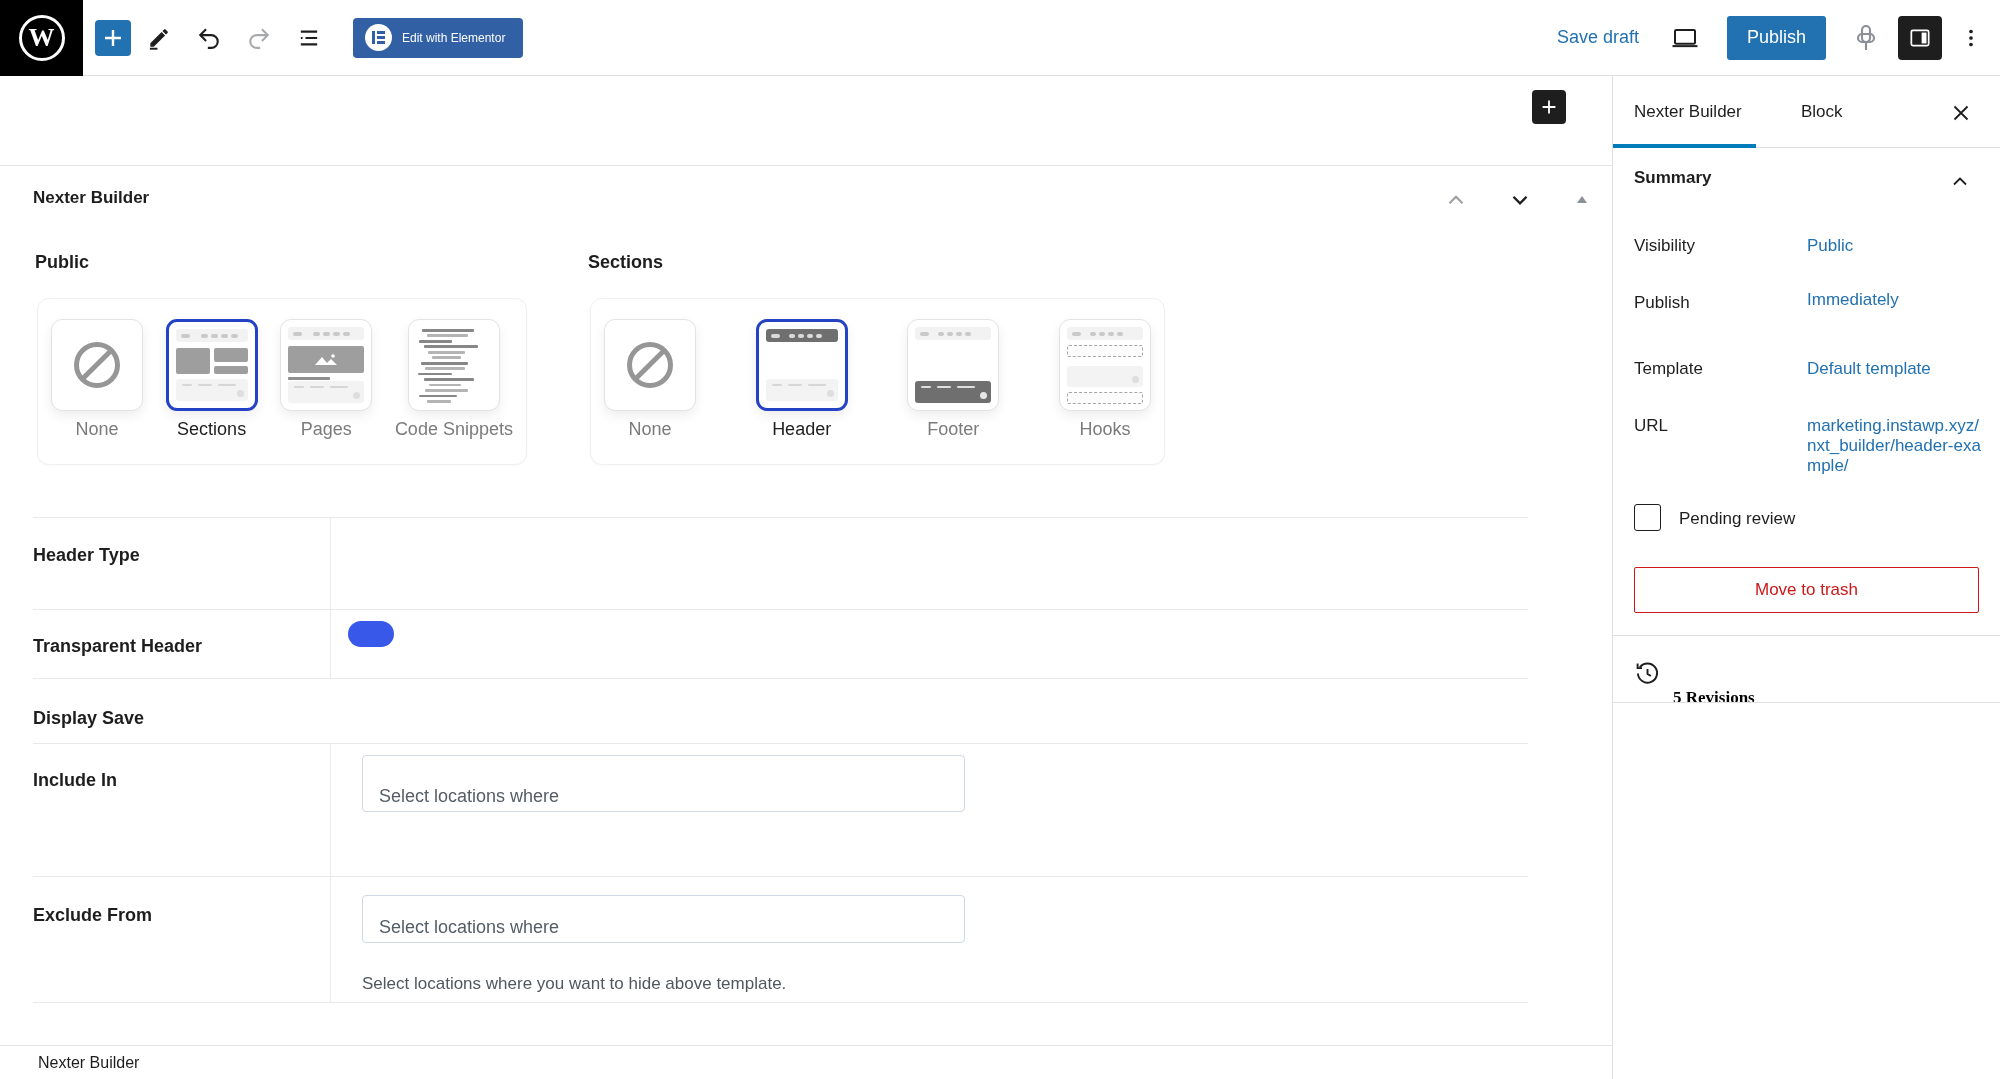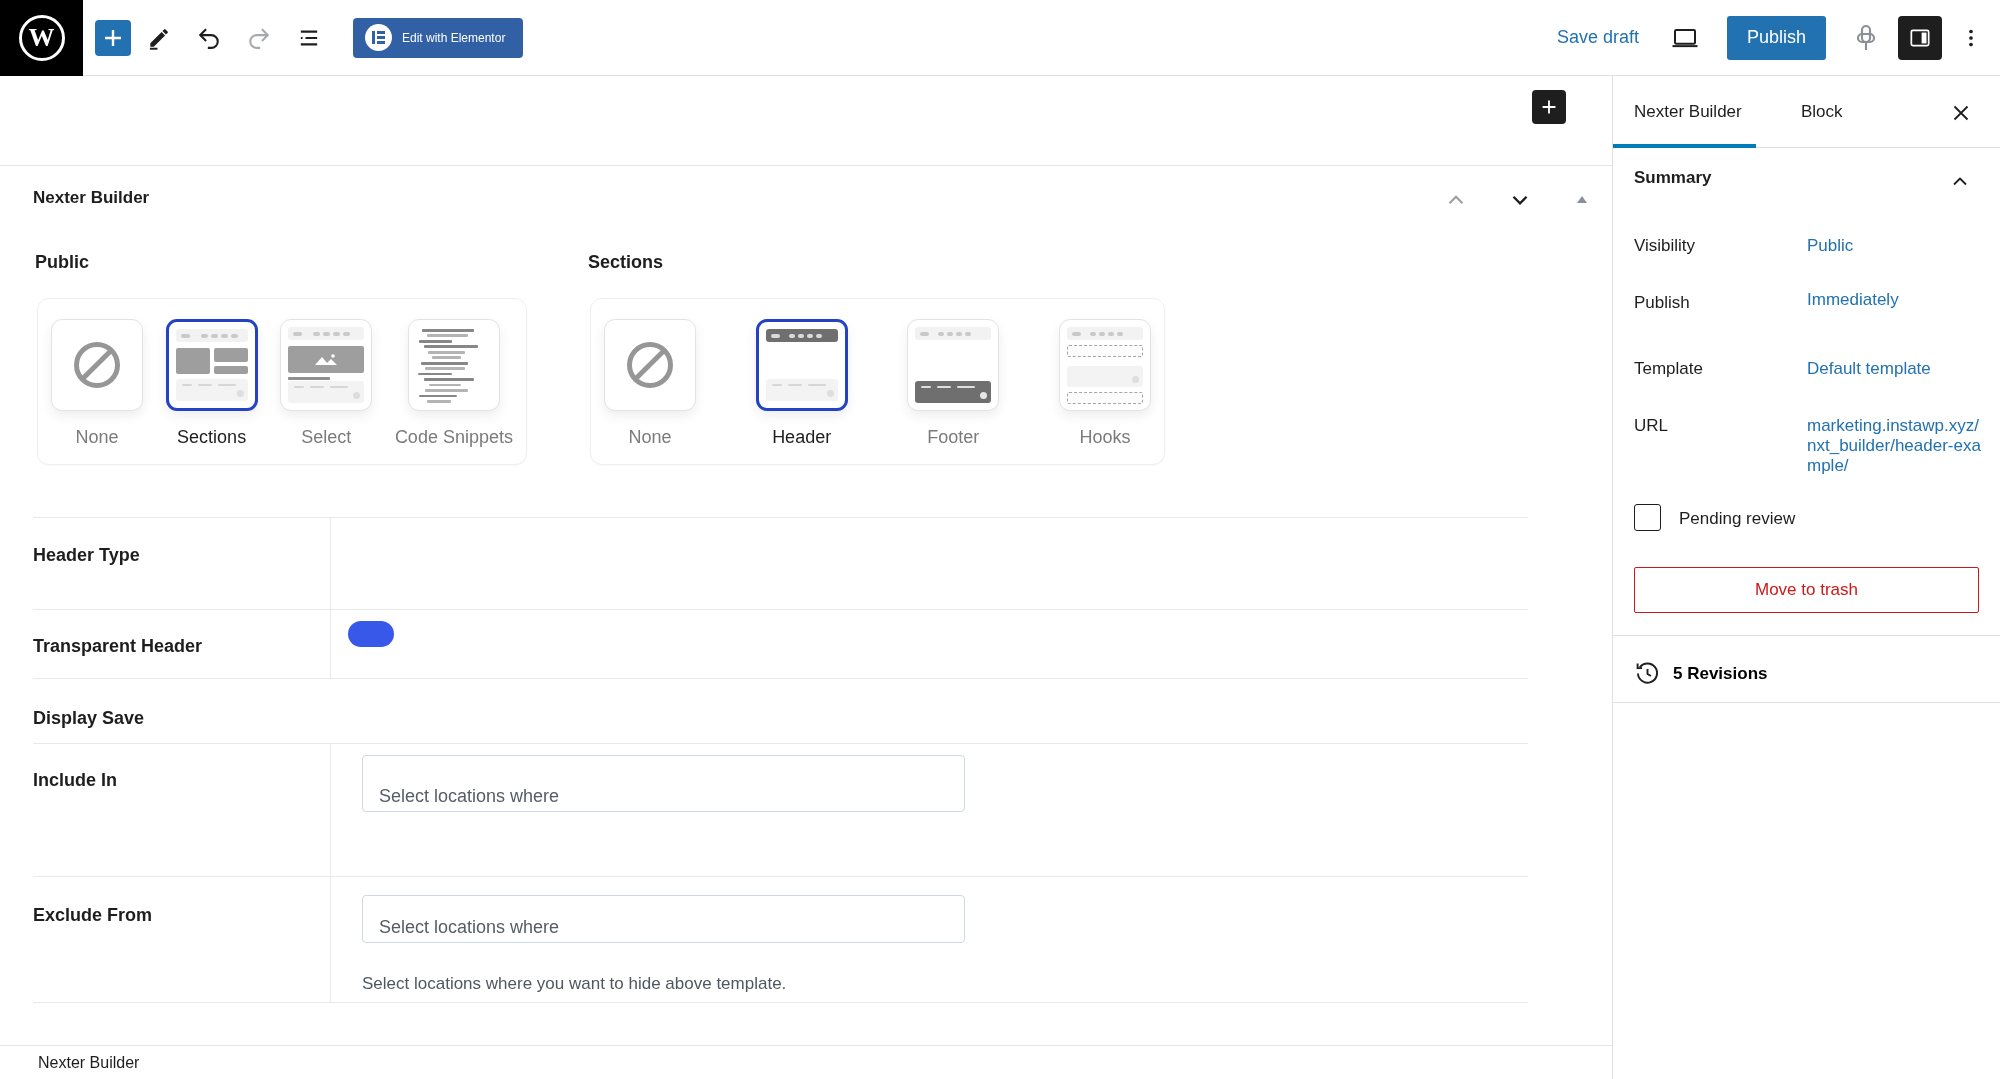--- a/index.html
+++ b/index.html
@@ -24,21 +24,21 @@
   
   .canvas { position:absolute; left:0; top:76px; width:1612px; height:1003px; background:#fff; }
   .plus-inserter { position:absolute; left:1532px; top:14px; width:34px; height:34px; background:#1e1e1e; border-radius:4px; border:none; cursor:pointer; display:flex; align-items:center; justify-content:center; }
   .panel-top-line { position:absolute; left:0; top:89px; width:100%; height:1px; background:#e6e6e6; }
   .panel-title { position:absolute; left:33px; top:112px; font-size:17px; font-weight:bold; }
   .panel-ctrl { position:absolute; top:110px; width:28px; height:28px; }
 
   .group-heading { position:absolute; top:176px; font-size:18px; font-weight:bold; }
   .opt-card { position:absolute; top:222px; height:167px; background:#fff; border:1px solid #efefef; border-radius:12px; box-shadow:0 1px 2px rgba(0,0,0,.03); display:flex; align-items:flex-start; justify-content:space-between; padding:20px 13px 0; }
   .opt-item { display:flex; flex-direction:column; align-items:center; cursor:pointer; }
-  .opt-label { margin-top:16px; font-size:18px; color:#7b7b7b; white-space:nowrap; }
+  .opt-label { margin-top:8px; font-size:18px; color:#7b7b7b; white-space:nowrap; }
   .opt-item.selected .opt-label { color:#1e1e1e; font-weight:500; }
   .thumb { width:92px; height:92px; background:#fff; border:1px solid #e3e3e3; border-radius:11px; box-shadow:0 5px 12px rgba(0,0,0,.07); position:relative; overflow:hidden; }
   .opt-item.selected .thumb { border:3px solid #2443c4; }
 
   .no-sign { position:absolute; left:50%; top:50%; width:46px; height:46px; margin:-23px 0 0 -23px; border:5px solid #969696; border-radius:50%; }
   .no-sign::after { content:''; position:absolute; left:-3px; top:15px; width:42px; height:5px; background:#969696; transform:rotate(-45deg); }
 
   .t-head { position:absolute; left:7px; right:7px; top:7px; height:13px; border-radius:3px; background:#f2f2f2; display:flex; align-items:center; gap:3px; padding:0 5px; }
   .t-head.dark { background:#6f6f6f; }
   .pip { height:4px; border-radius:2px; background:#c9c9c9; }
@@ -285,21 +285,21 @@
           <div class="ln" style="width:55%;"></div>
           <div class="ln" style="width:78%;"></div>
           <div class="ln" style="width:70%;"></div>
         </div>
         <div class="t-foot">
             <span class="fl" style="left:6px;width:10px;"></span>
             <span class="fl" style="left:22px;width:14px;"></span>
             <span class="fl" style="left:42px;width:18px;"></span>
           </div>
       </div>
-      <div class="opt-label">Select</div>
+      <div class="opt-label">Pages</div>
     </div>
     <div class="opt-item">
       <div class="thumb">
         <div class="t-code">
           <div class="cl d" style="width:72%;margin-left:6%;"></div>
           <div class="cl" style="width:58%;margin-left:12%;"></div>
           <div class="cl d" style="width:46%;margin-left:2%;"></div>
           <div class="cl d" style="width:76%;margin-left:8%;"></div>
           <div class="cl" style="width:52%;margin-left:14%;"></div>
           <div class="cl" style="width:40%;margin-left:20%;"></div>
@@ -448,16 +448,16 @@
 
   <div class="sb-div" style="top:559px;"></div>
 
   <span class="rev-icon">
     <svg width="27" height="27" viewBox="0 0 24 24" fill="none">
         <path d="M5.2 6.5A8.5 8.5 0 1 1 3.5 12" stroke="#1e1e1e" stroke-width="1.7"></path>
         <path d="M3.2 3.2v4h4" stroke="#1e1e1e" stroke-width="1.7" fill="none"></path>
         <path d="M12 8v4.4l3 1.8" stroke="#1e1e1e" stroke-width="1.7"></path>
       </svg>
   </span>
-  <button class="rev-text" style="background:none;border:none;cursor:pointer;font-family:Liberation Sans, sans-serif;">5 Revisions</button>
+  <button class="rev-text" style="background:none;border:none;cursor:pointer;font-family:Liberation Serif, serif;margin-top:24px;">5 Revisions</button>
 
   <div class="sb-div" style="top:626px;"></div>
 </aside>
 
 </body></html>

